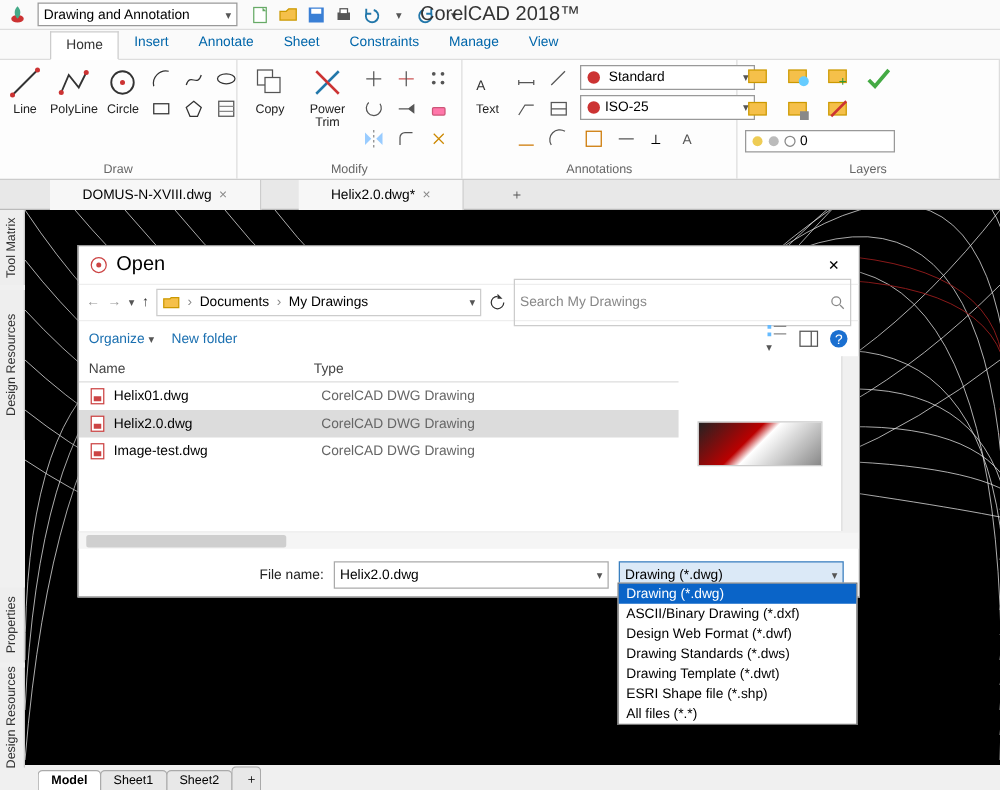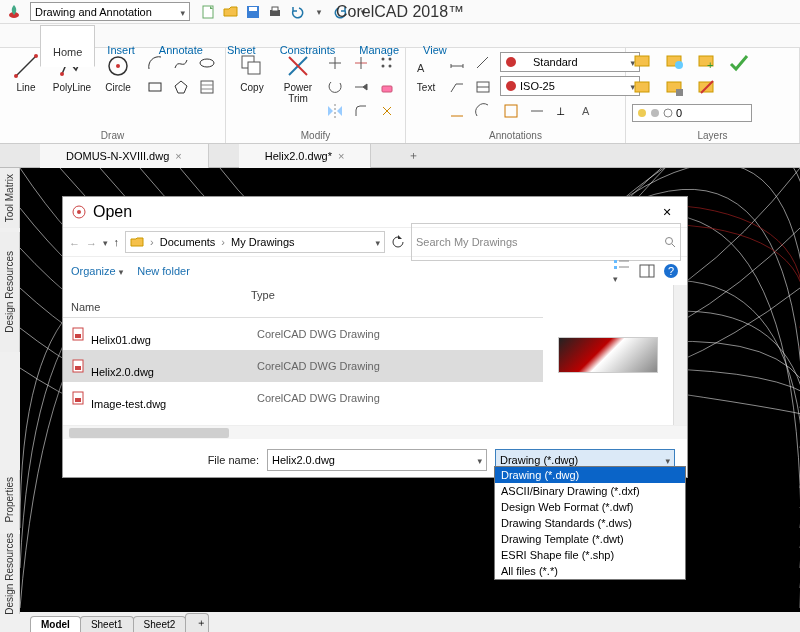--- a/index.html
+++ b/index.html
@@ -8,21 +8,21 @@
 
 .titlebar { height: 24px; background: #fafafa; display: flex; align-items: center; padding: 0 6px; border-bottom: 1px solid #ddd; }
 .logo { width: 16px; height: 16px; margin-right: 8px; }
 .workspace-select { flex: 0 0 160px; height: 19px; border: 1px solid #999; background: #fff; padding: 0 4px; display: flex; align-items: center; justify-content: space-between; }
 .qat { display: flex; gap: 4px; margin-left: 10px; align-items: center; }
 .qat span { width: 18px; height: 18px; display:inline-flex; align-items:center; justify-content:center; }
 .app-title { position: absolute; left: 50%; transform: translateX(-50%); color: #333; font-size: 16px; width: 200px; text-align: center; }
 
 
 .ribbon-tabs { height: 24px; background: #fafafa; display: flex; padding-left: 40px; border-bottom: 1px solid #ddd; }
-.ribbon-tab { padding: 20px 12px; color: #0066aa; cursor: pointer; }
+.ribbon-tab { padding: 4px 12px; color: #0066aa; cursor: pointer; }
 .ribbon-tab.active { background: #fff; border: 1px solid #ccc; border-bottom: 1px solid #fff; color: #333; position: relative; top: 1px; }
 
 
 .ribbon { height: 96px; background: #fdfdfd; border-bottom: 1px solid #ccc; display: flex; }
 .group { border-right: 1px solid #ddd; padding: 4px 6px 2px 6px; display: flex; flex-direction: column; justify-content: space-between; }
 .group-label { text-align: center; color: #666; font-size: 10px; padding-top: 2px; }
 .group-body { display: flex; gap: 6px; }
 .big-btn { display: flex; flex-direction: column; align-items: center; width: 40px; gap: 2px; }
 .big-btn .ico { width: 28px; height: 28px; }
 .big-btn .lbl { font-size: 10px; text-align: center; color: #222; }
@@ -62,21 +62,21 @@
 .dlg-close { width:24px; height:24px; display:flex; align-items:center; justify-content:center; cursor:pointer;}
 .dlg-nav { height:30px; display:flex; align-items:center; padding:0 6px; gap:6px; border-top:1px solid #eee; border-bottom:1px solid #eee;}
 .dlg-nav .pathbox { flex:0 0 260px; height:22px; border:1px solid #ccc; display:flex; align-items:center; padding:0 4px; gap:4px;}
 .crumb-sep::after { content:"›"; color:#888; margin:0 2px;}
 .search-box { flex:1; height:38px; border:1px solid #ccc; display:flex; align-items:center; padding:0 4px; color:#888;}
 .dlg-toolbar { height:28px; display:flex; align-items:center; padding:0 8px; gap:14px;}
 .link { color:#1a6fb0; cursor:pointer;}
 .dlg-body { display:flex; height:140px;}
 .file-list { flex:1; overflow:auto;}
 .file-head { display:flex; border-bottom:1px solid #ddd; color:#444; padding:4px 8px;}
-.col-name { width:180px;margin-top:12px;}
+.col-name { width:180px;}
 .col-type { flex:1;}
 .file-row { display:flex; padding:4px 8px; align-items:center; gap:6px;}
 .file-row.sel { background:#dcdcdc;}
 .preview { width:130px; display:flex; align-items:center; justify-content:center;}
 .preview .thumb { width:100px; height:36px; background:linear-gradient(135deg,#222 0%, #b00 40%, #fff 50%, #888 100%); border:1px solid #ccc;}
 .hscroll { height:14px; border-top:1px solid #eee; background:#f5f5f5; position:relative;}
 .hscroll .thumb { position:absolute; left:6px; top:2px; height:10px; width:160px; background:#cfcfcf; border-radius:2px;}
 .dlg-foot { padding:10px 12px 6px; display:flex; align-items:center; gap:8px; justify-content:flex-end;}
 .dlg-foot label { color:#222;}
 .fname-box { width:220px; height:22px; border:1px solid #aaa; display:flex; align-items:center; justify-content:space-between; padding:0 4px;}
@@ -155,21 +155,21 @@
   <div class="ribbon-tab">Insert</div>
   <div class="ribbon-tab">Annotate</div>
   <div class="ribbon-tab">Sheet</div>
   <div class="ribbon-tab">Constraints</div>
   <div class="ribbon-tab">Manage</div>
   <div class="ribbon-tab">View</div>
 </div>
 
 <div class="ribbon">
 
-  <div class="group" style="width:226px">
+  <div class="group" style="width:190px">
     <div class="group-body">
       <div class="big-btn">
         <span class="ico">
             <svg width="28" height="28">
               <line x1="4" y1="24" x2="24" y2="4" stroke="#333" stroke-width="1.5"></line>
               <circle cx="4" cy="24" r="2" fill="#c33"></circle>
               <circle cx="24" cy="4" r="2" fill="#c33"></circle>
             </svg>
           </span>
         <span class="lbl">Line</span>
@@ -346,21 +346,21 @@
             </svg>
           </span>
         <span class="icon-cell">
             <svg width="18" height="18">
               <path d="M3 14 A8 8 0 0 1 14 3" fill="none" stroke="#555"></path>
             </svg>
           </span>
       </div>
       <div style="display:flex;flex-direction:column;gap:2px;">
         <div class="ann-combo">
-          <span style="display:flex;gap:16px;align-items:flex-start">
+          <span style="display:flex;gap:6px;align-items:flex-start">
               <svg width="12" height="12">
                 <circle cx="6" cy="6" r="5" fill="#c33"></circle>
               </svg>
               <span>Standard</span>
             </span>
             <span class="chev"></span>
         </div>
         <div class="ann-combo">
           <span style="display:flex;gap:3px;align-items:center">
               <svg width="12" height="12">

